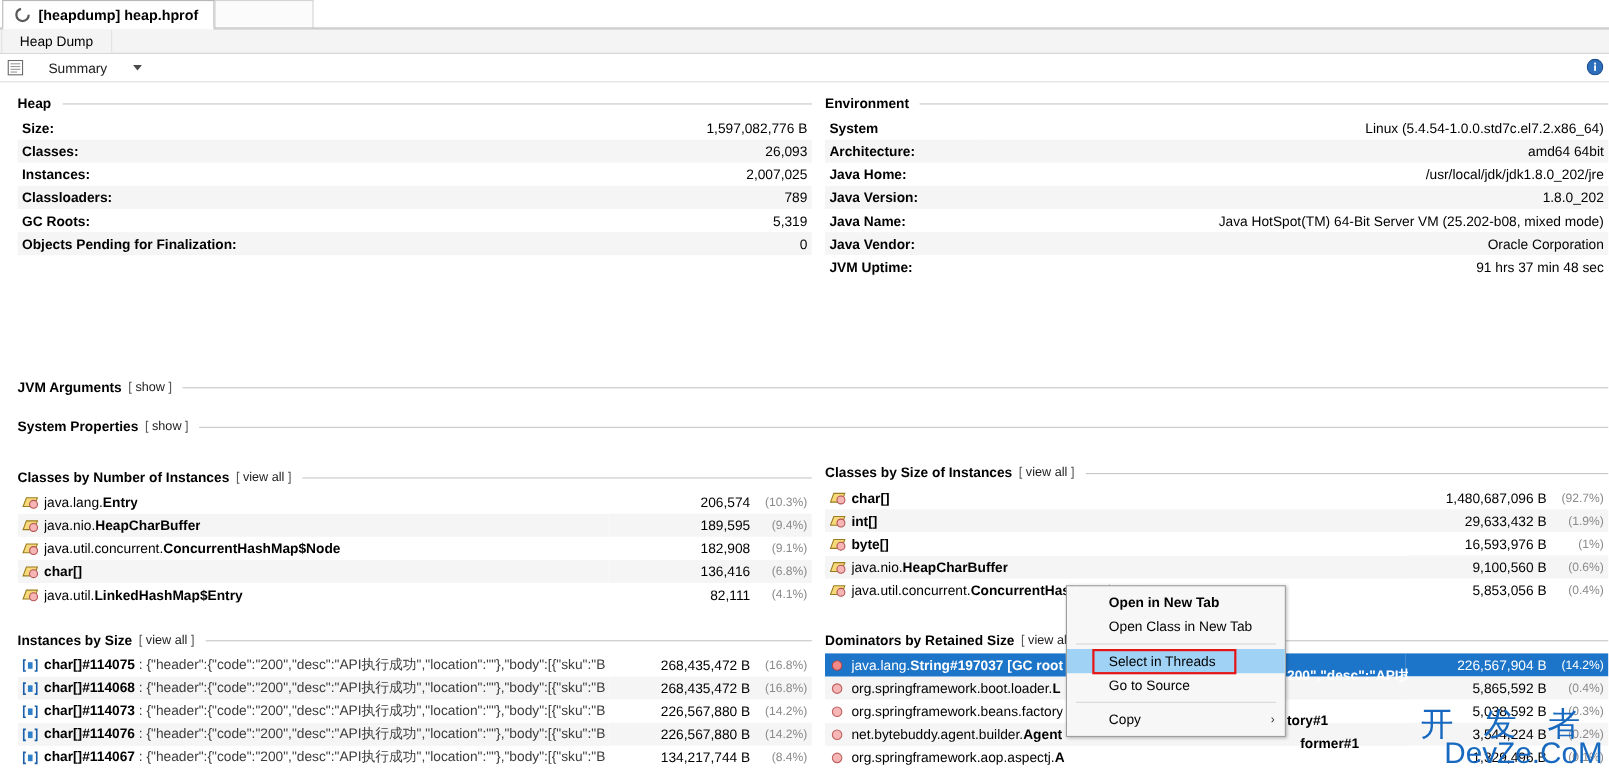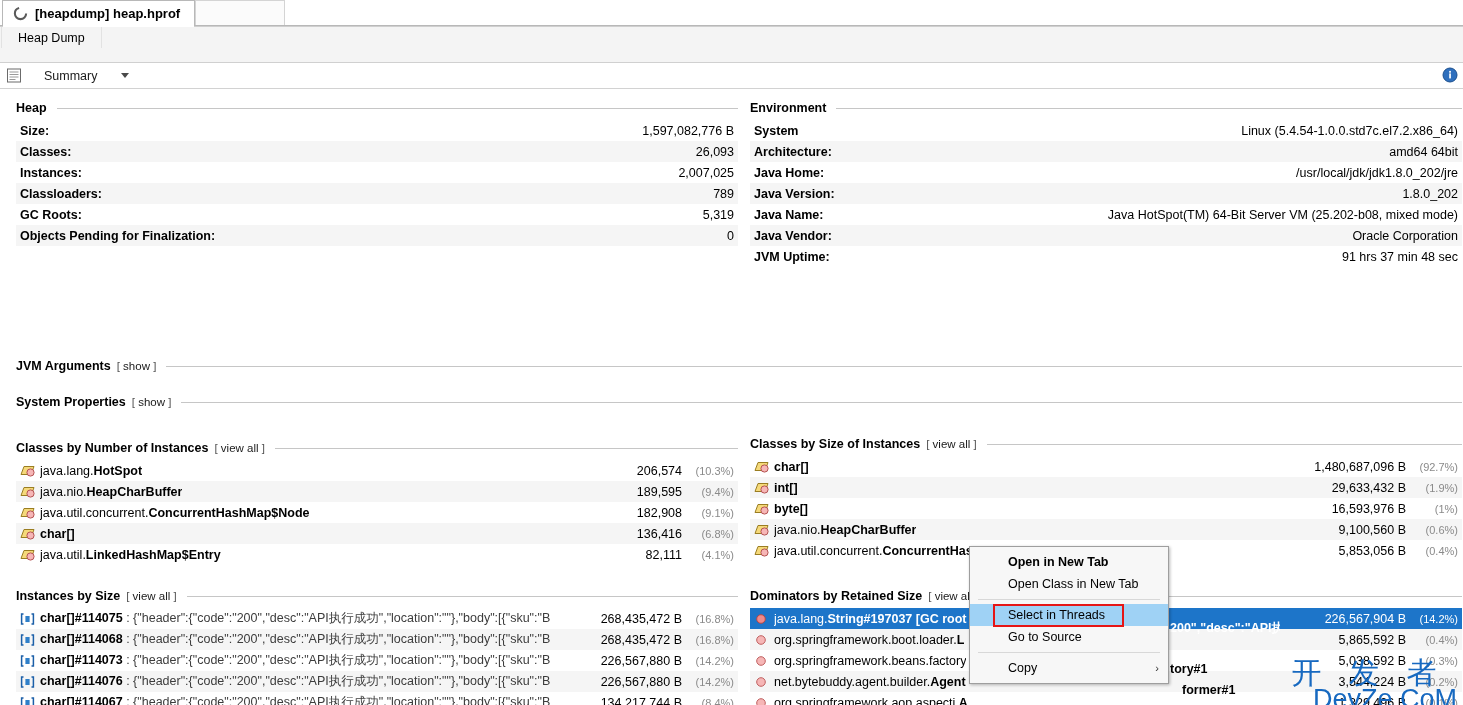--- a/index.html
+++ b/index.html
@@ -49,24 +49,24 @@
     height: 26px; width: 90px;
     border-left: 1px solid #d4d4d4;
     border-top: 1px solid #d4d4d4;
     border-right: 1px solid #d4d4d4;
     background: #fbfbfb;
   }
   .spin-icon { width: 15px; height: 15px; flex: 0 0 15px; display:block; }
 
   
   .subtab-row {
-    height: 36px;
+    height: 22px;
     background: #f4f4f4;
     border-bottom: 1px solid #d0d0d0;
-    display: flex; align-items: flex-start;
+    display: flex; align-items: flex-end;
     padding-left: 1px;
   }
   .subtab {
     height: 21px;
     display: flex; align-items: center;
     padding: 0 16px 0 16px;
     background: #f4f4f4;
     font-size: 12.5px;
     color: #000;
     border-right: 1px solid #e2e2e2;
@@ -342,21 +342,21 @@
       </div>
       <table class="lst">
         <tbody>
           <tr>
             <td class="name">
               <span class="nm-wrap">
                 <svg class="ic" viewBox="0 0 15 14">
                   <polygon points="1,10.5 4,2.5 14,2.5 11,10.5" fill="#f5d97a" stroke="#9a7d21" stroke-width="1"></polygon>
                   <circle cx="10.5" cy="8.5" r="3.6" fill="#f6b6b6" stroke="#b45252" stroke-width="1"></circle>
                 </svg>
-                <span class="nm-txt"><span class="pkg">java.lang.</span><span class="cls">HotSpot</span></span>
+                <span class="nm-txt"><span class="pkg">java.lang.</span><span class="cls">Entry</span></span>
               </span>
             </td>
             <td class="num">206,574</td>
             <td class="pct">(10.3%)</td>
           </tr>
           <tr>
             <td class="name">
               <span class="nm-wrap">
                 <svg class="ic" viewBox="0 0 15 14">
                   <polygon points="1,10.5 4,2.5 14,2.5 11,10.5" fill="#f5d97a" stroke="#9a7d21" stroke-width="1"></polygon>

